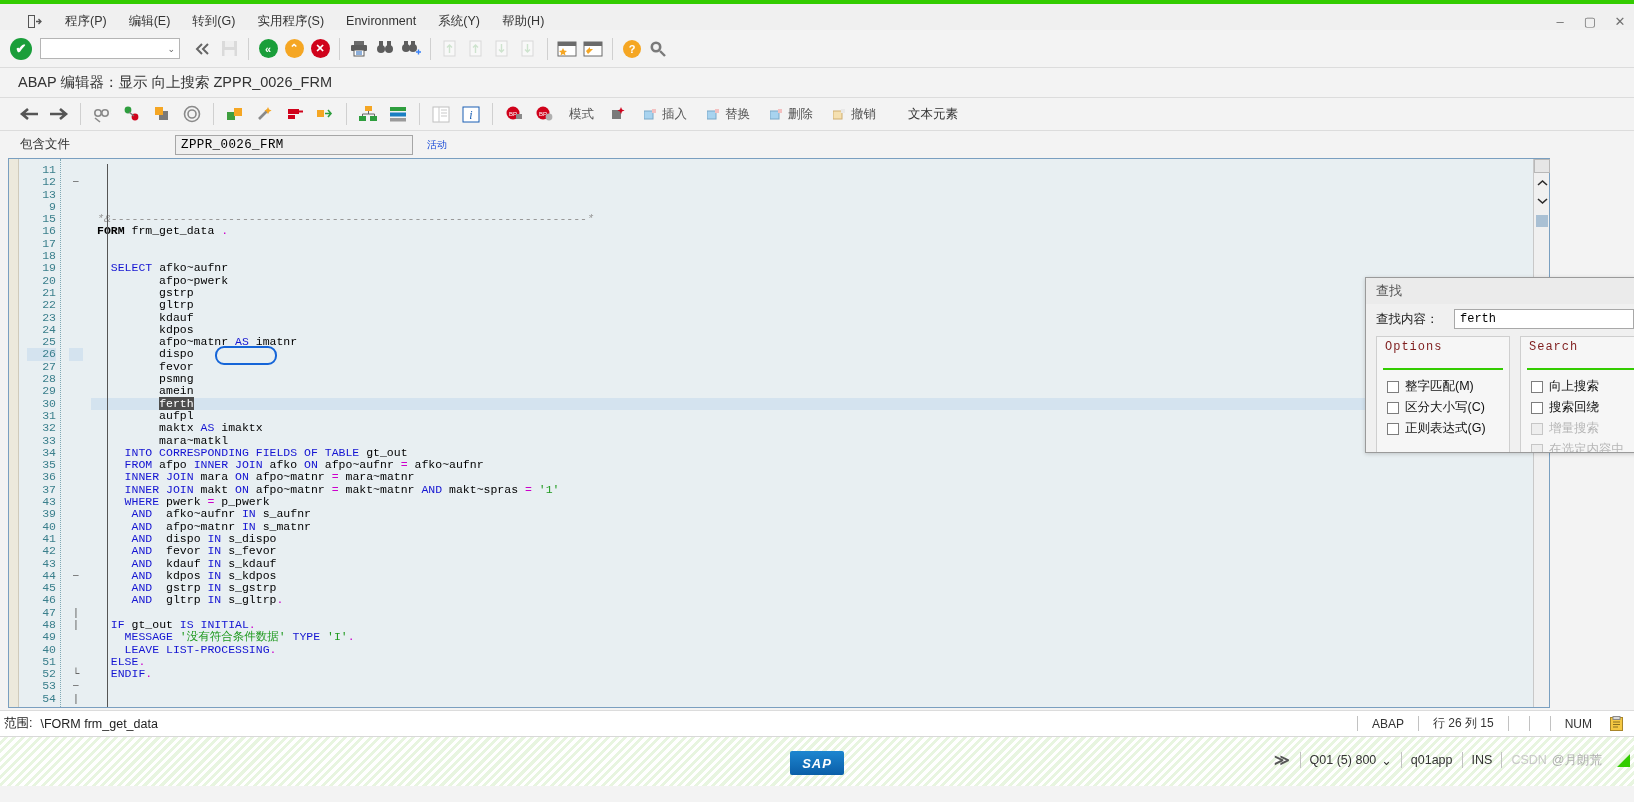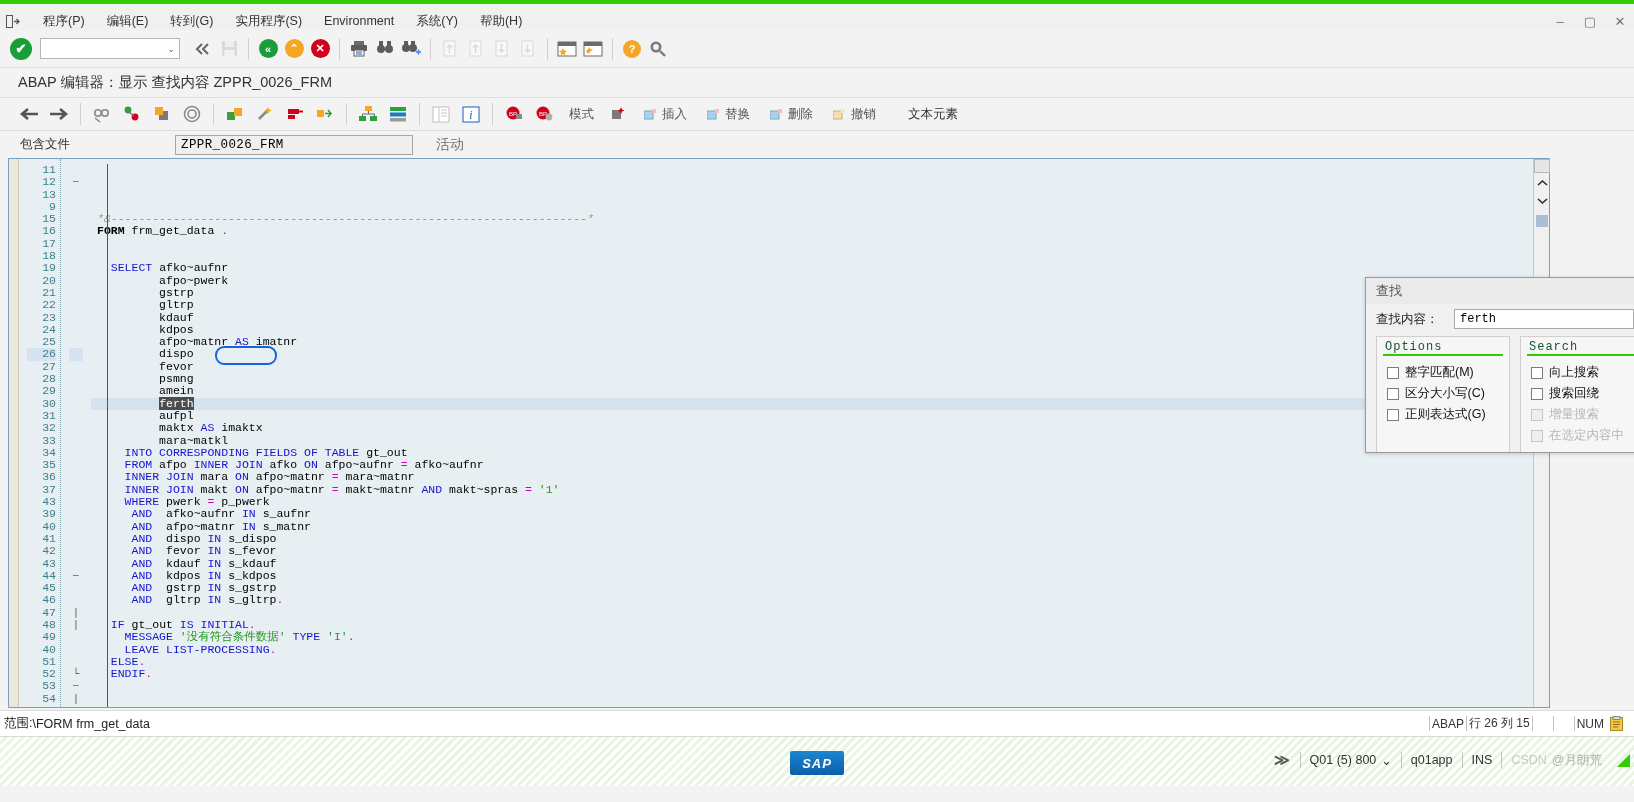--- a/index.html
+++ b/index.html
@@ -31,21 +31,21 @@
     display: flex; align-items: center; gap: 14px;
   }
   .winbtn {
     width: 16px; height: 16px; display: flex; align-items: center; justify-content: center;
     color: #707070; font-size: 13px; line-height: 1; cursor: default;
   }
 
   
   .menubar {
     position: absolute; left: 0; top: 4px; width: 1470px; height: 26px;
-    display: flex; align-items: center; padding-left: 2px;
+    display: flex; align-items: center; padding-left: 24px;
     font-size: 12.5px; color: #333333;
   }
   .menu-exit-icon {
     width: 22px; height: 20px; display: flex; align-items: center; justify-content: center;
     color: #555; font-size: 13px; margin-right: 8px;
   }
   .menuitem {
     padding: 2px 11px; white-space: nowrap; cursor: default;
   }
 
@@ -119,21 +119,21 @@
   }
   .inclrow .lbl { margin-left: 20px; font-size: 12.5px; color: #333; width: 155px; }
   .inclrow .val {
     width: 238px; height: 20px;
     background: #efefef; border: 1px solid #a6a6a6;
     font-family: "Liberation Mono", monospace;
     font-size: 12.5px; color: #000;
     display: flex; align-items: center; padding-left: 5px;
     letter-spacing: .4px;
   }
-  .inclrow .state { margin-left: 23px; font-size: 14px; color: #737373; }
+  .inclrow .state { margin-left: 14px; font-size: 10px; color: #1d4ed8; }
 
   
   .editor-outer {
     position: absolute; left: 8px; top: 158px;
     width: 1542px; height: 550px;
     border: 1px solid #7a9fc0;
     background: #e8eff2;
     display: flex;
     gap: 8px;
   }
@@ -211,21 +211,21 @@
     border-top: 1px solid #dcdcdc;
     display: flex; align-items: center;
     font-size: 12.5px; color: #222;
   }
   .statusbar .scope { margin-left: 4px; }
   .statusbar .right {
     position: absolute; right: 8px; display: flex; align-items: center;
     gap: 0px; font-size: 12px; color: #333;
   }
   .sb-cell {
-    padding: 0 2px; border-left: 1px solid #c2c2c2; white-space: nowrap;
+    padding: 0 14px; border-left: 1px solid #c2c2c2; white-space: nowrap;
     height: 15px; display: flex; align-items: center;
   }
   .sb-cell.narrow { padding: 0 10px; }
   .sb-ico { width: 20px; display: flex; align-items: center; justify-content: center; }
 
   
   .sapbar {
     position: absolute; left: 0; top: 736px; width: 1634px; height: 50px;
     background: repeating-linear-gradient(135deg,#ffffff 0 3px,#e8f5e0 3px 6px);
     border-top: 1px solid #d9d9d9;
@@ -279,21 +279,21 @@
     font-family: "Liberation Mono", monospace; font-size: 12px; color: #000;
     display: flex; align-items: center; padding-left: 5px;
   }
   .groups { display: flex; padding: 2px 0 0 10px; gap: 10px; }
   .gbox {
     width: 160px; background: #f6f6f6; border: 1px solid #cfcfcf;
     padding-bottom: 8px;
   }
   .gbox .ghdr {
     font-family: "Liberation Mono", monospace;
-    font-size: 12px; color: #14532d; padding: 3px 0 0 8px;
+    font-size: 12px; color: #7f1d1d; padding: 3px 0 14px 8px;
     letter-spacing: 1px;
   }
   .gbox .gline { height: 2px; background: #33cc00; margin: 0 6px 6px 6px; }
   .cbrow {
     display: flex; align-items: center; gap: 6px;
     padding: 2px 0 2px 10px; font-size: 12.5px; color: #111;
     white-space: nowrap;
   }
   .cbrow.dis { color: #b6b6b6; }
   .cbx {
@@ -430,21 +430,21 @@
       <div class="circ" style="background:#f5a623;width:18px;height:18px">?</div>
     </div>
     <div class="tb-ico">
       <svg width="18" height="18" viewBox="0 0 18 18">
         <circle cx="7" cy="7" r="4.2" fill="none" stroke="#7a7a7a" stroke-width="2.6"></circle>
         <path d="M11 11l5 5" stroke="#7a7a7a" stroke-width="2.4"></path>
       </svg>
     </div>
   </div>
 
-  <div class="screentitle">ABAP 编辑器：显示 查找内容 ZPPR_0026_FRM</div>
+  <div class="screentitle">ABAP 编辑器：显示 向上搜索 ZPPR_0026_FRM</div>
 
   <div class="toolbar2">
     <div class="tb2-ico">
       <svg width="20" height="14" viewBox="0 0 20 14">
           <path d="M19 7H4M9 2L3 7l6 5" stroke="#555" stroke-width="2.6" fill="none"></path>
         </svg>
     </div>
     <div class="tb2-ico">
       <svg width="20" height="14" viewBox="0 0 20 14">
           <path d="M1 7h15M11 2l6 5-6 5" stroke="#555" stroke-width="2.6" fill="none"></path>
@@ -712,21 +712,21 @@
         <svg width="11" height="8" viewBox="0 0 11 8">
             <path d="M1 2l4.5 4L10 2" fill="none" stroke="#2b2b2b" stroke-width="1.6"></path>
           </svg>
       </div>
       <div class="vs-thumb"></div>
     </div>
   </div>
 
   <div class="statusbar">
     <span class="scope">范围:</span>
-    <span style="">\FORM frm_get_data</span>
+    <span style="margin-left:8px">\FORM frm_get_data</span>
     <div class="right">
       <span class="sb-cell">ABAP</span>
       <span class="sb-cell">行 26 列 15</span>
       <span class="sb-cell narrow"></span>
       <span class="sb-cell narrow"></span>
       <span class="sb-cell">NUM</span>
       <span class="sb-ico">
         <svg width="13" height="15" viewBox="0 0 13 15">
           <rect x="0.5" y="1.5" width="12" height="13" fill="#f5c842" stroke="#a8852a"></rect>
           <rect x="3" y="0.5" width="7" height="3" fill="#d9d9d9" stroke="#8a8a8a"></rect>

